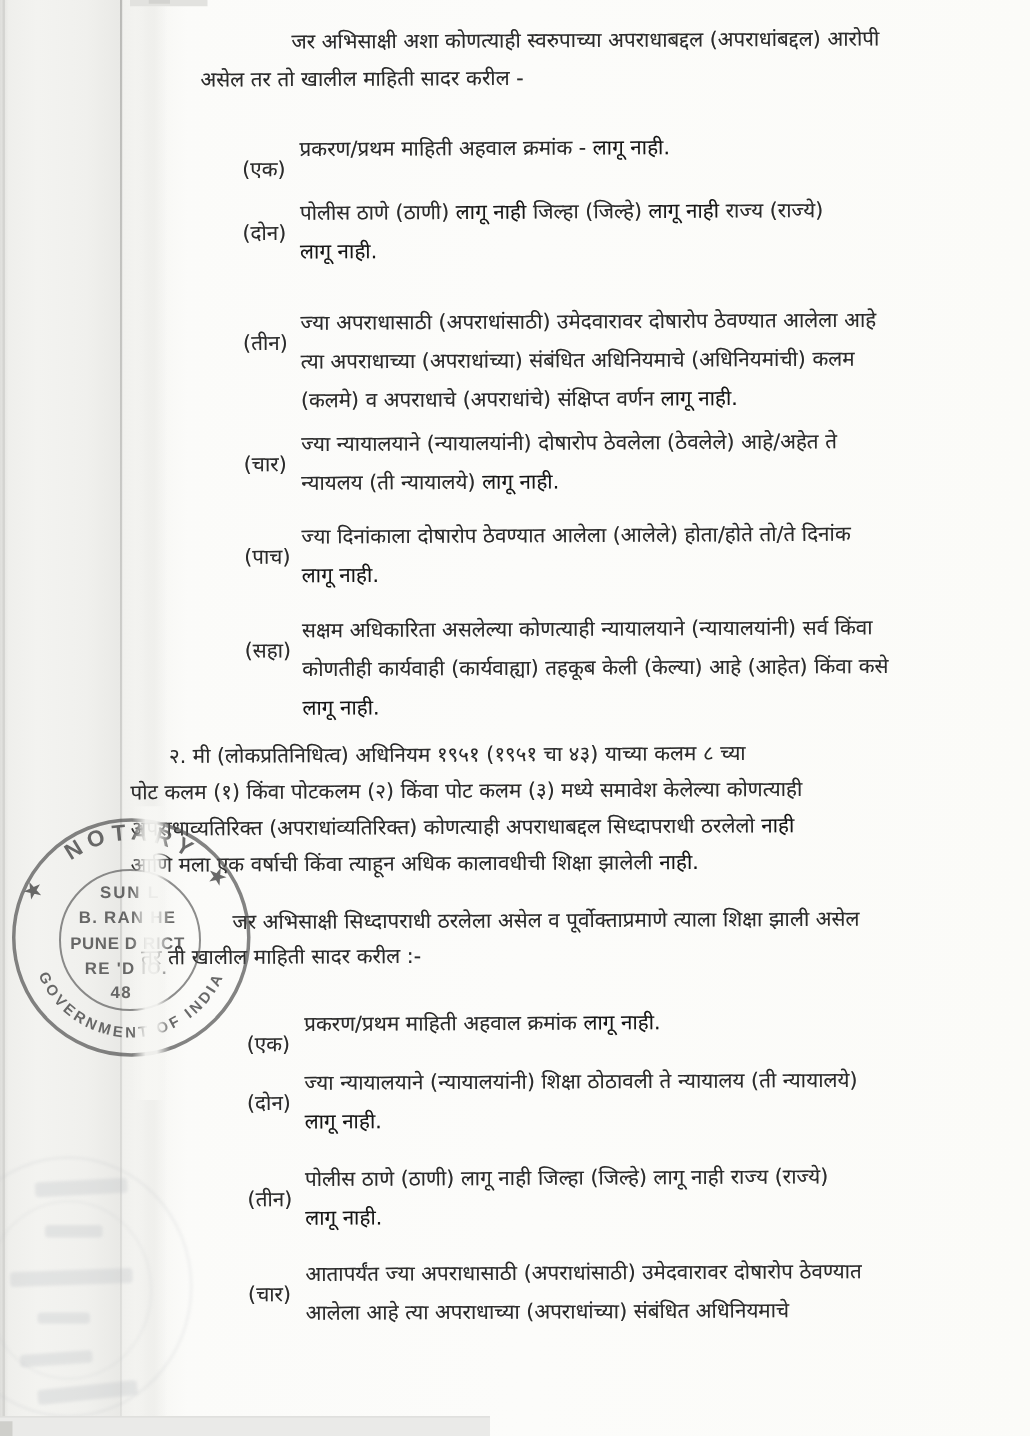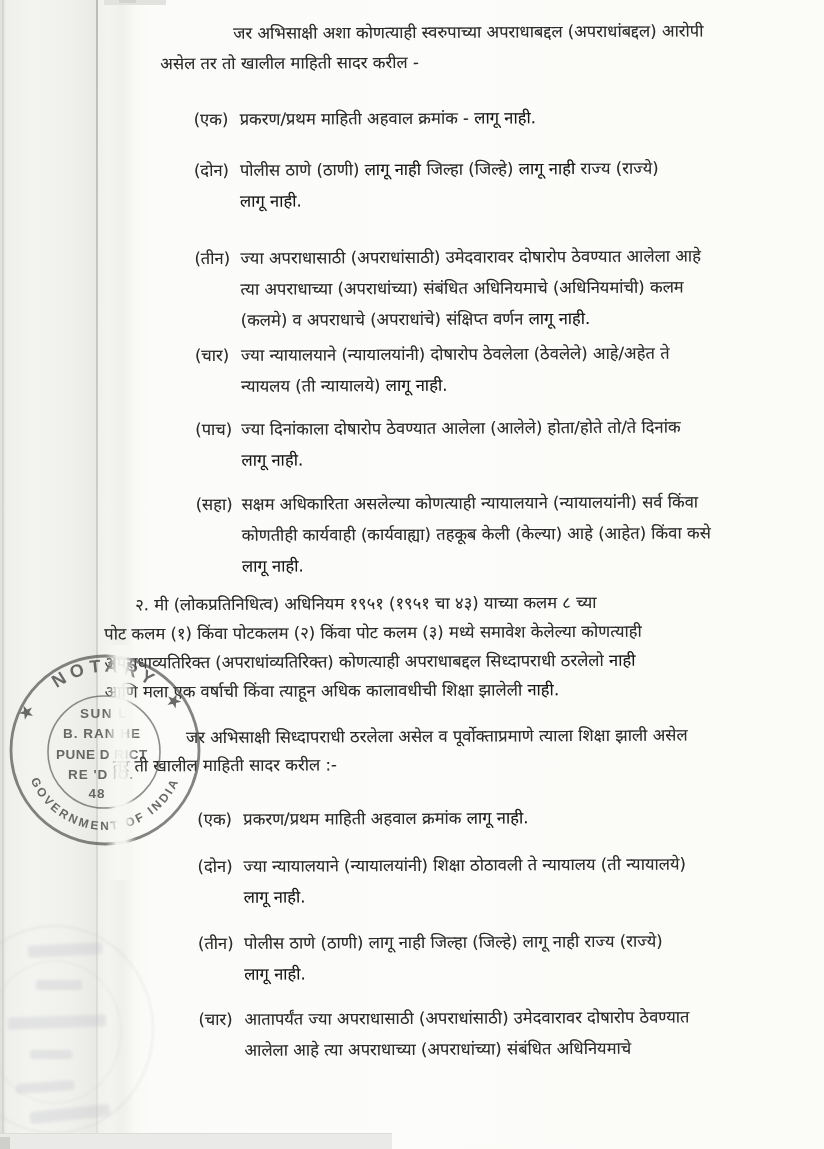--- a/index.html
+++ b/index.html
@@ -26,21 +26,21 @@
   
   .text-layer{position:absolute;left:0;top:0;width:824px;height:1149px;
     transform:rotate(-0.3deg);transform-origin:400px 570px;
     font-size:16.5px;color:#2b2b2b;text-shadow:0 0 .5px rgba(43,43,43,.35);}
   .blk{position:absolute;}
   .ln{white-space:nowrap;height:31px;line-height:31px;}
   .para .ln{height:29px;line-height:29px;}
   #b-p1 .ln{height:30px;line-height:30px;}
   #b-p3 .ln{height:28px;line-height:28px;}
   .item .ln{padding-left:46px;}
-  .item .num{position:absolute;left:0;top:0;line-height:31px;}
+  .item .num{position:absolute;left:0;top:16px;line-height:31px;}
   .bold{font-weight:normal;color:#161616;}
   #b-p1{left:163px;top:18px;}
   #b-p1 .ln:first-child{padding-left:73px;}
   #b-s1i1{left:196px;top:103px;}
   #b-s1i2{left:196px;top:154px;}
   #b-s1i3{left:196px;top:242px;}
   #b-s1i4{left:196px;top:339px;}
   #b-s1i5{left:196px;top:413px;}
   #b-s1i6{left:196px;top:488px;}
   #b-p2{left:104px;top:589px;}

